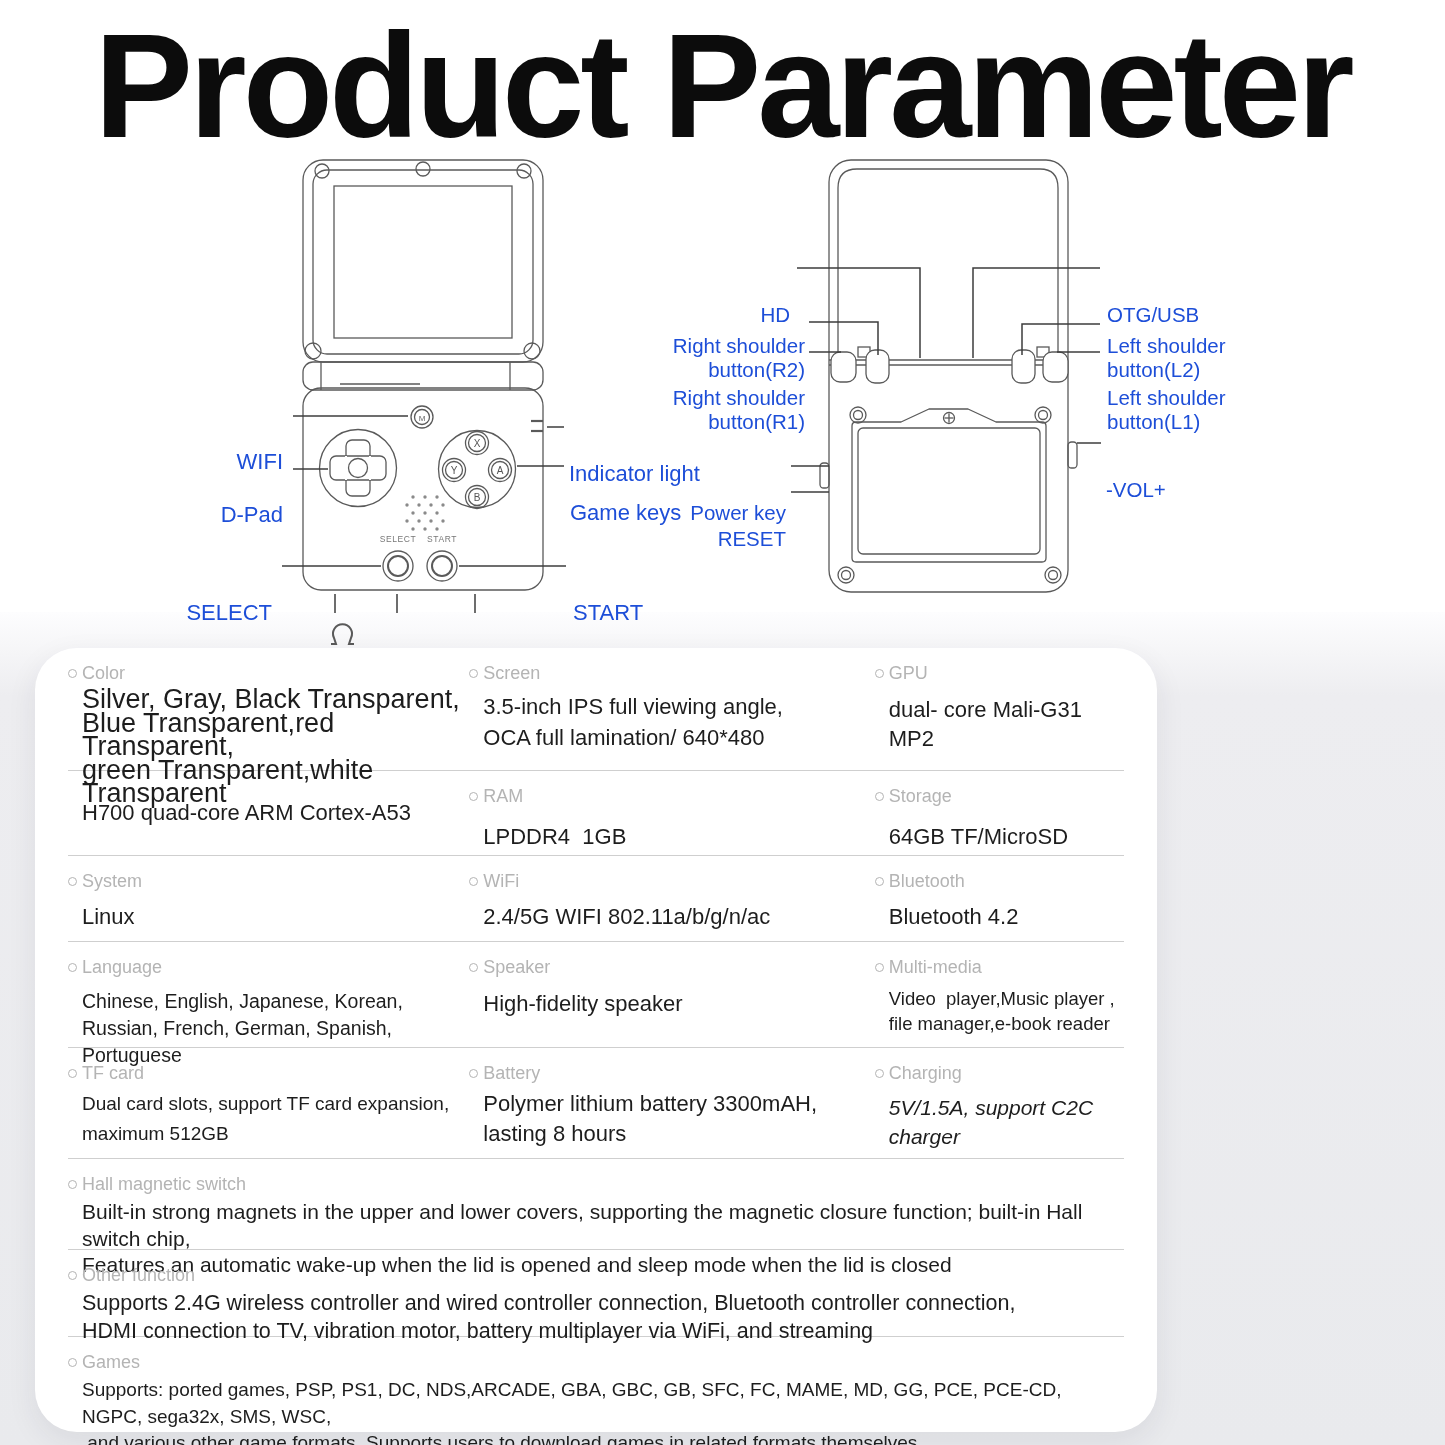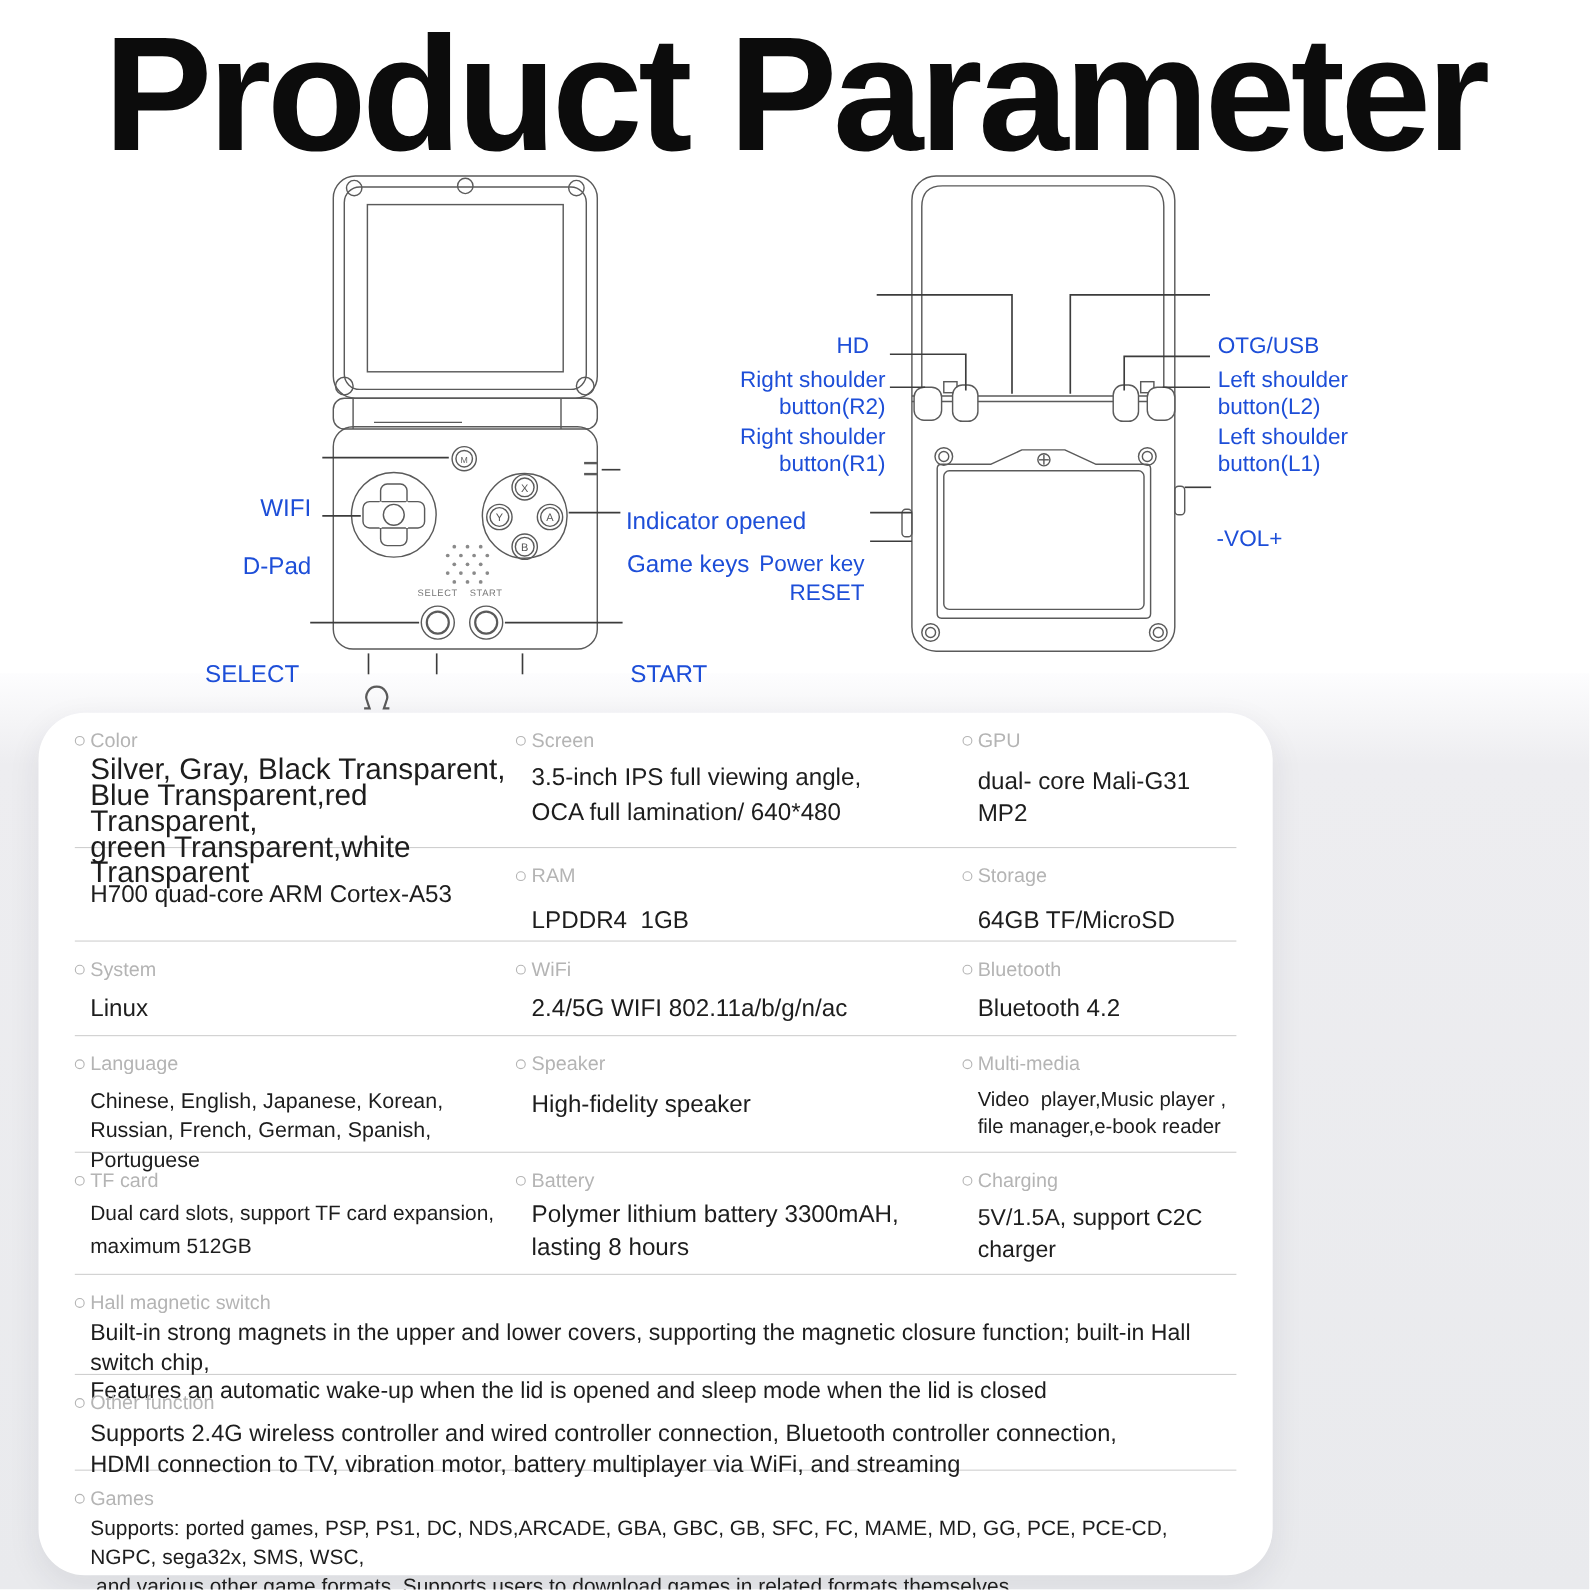--- a/index.html
+++ b/index.html
@@ -35,21 +35,21 @@
   .v-color{font-size:27px;line-height:23.5px;margin-top:3px;}
   .v-screen{line-height:31px;}
   .v-gpu{margin-top:10px;}
   .v-cpu,.v-ram,.v-storage{margin-top:14px;}
   .v-system,.v-wifi,.v-bt{margin-top:9px;}
   .v-lang{font-size:19.5px;line-height:27px;margin-top:9px;}
   .v-speaker{margin-top:10px;}
   .v-multi{font-size:18.5px;line-height:25px;margin-top:7px;}
   .v-tf{font-size:19px;line-height:30px;margin-top:4px;}
   .v-battery{line-height:30px;margin-top:4px;}
-  .v-charging{font-size:21px;margin-top:8px;}
+  .v-charging{font-size:21px;margin-top:8px;font-style:italic;}
   .v-hall{font-size:21px;line-height:26.5px;margin-top:3px;}
   .v-other{font-size:21.5px;line-height:27.5px;margin-top:3px;}
   .v-games{font-size:19px;line-height:26.5px;margin-top:3px;}
 </style>
 </head>
 <body>
 
 <div class="stage">
 
   <h1 class="page-title">Product Parameter</h1>
@@ -202,21 +202,21 @@
       <path d="M1100,352 H1057"></path>
       <line x1="791" y1="466" x2="829" y2="466"></line>
       <line x1="791" y1="492" x2="829" y2="492"></line>
       <line x1="1077" y1="443" x2="1101" y2="443"></line>
     </g>
   </svg>
 
   <div class="lbl r" style="left:160px;width:123px;top:403px;">WIFI</div>
   <div class="lbl r" style="left:160px;width:123px;top:456px;">D-Pad</div>
   <div class="lbl r" style="left:140px;width:132px;top:554px;">SELECT</div>
-  <div class="lbl" style="left:569px;top:415px;">Indicator opened</div>
+  <div class="lbl" style="left:569px;top:415px;">Indicator light</div>
   <div class="lbl" style="left:570px;top:454px;">Game keys</div>
   <div class="lbl" style="left:573px;top:554px;">START</div>
   <div class="lbl sm" style="left:360px;top:617px;">TF1/INT.</div>
   <div class="lbl sm" style="left:450px;top:617px;font-style:italic;">TF2/EXT.</div>
 
   <div class="lbl r sm" style="left:690px;width:100px;top:257px;">HD</div>
   <div class="lbl sm" style="left:1107px;top:257px;">OTG/USB</div>
   <div class="lbl r two sm" style="left:638px;width:167px;top:288px;">Right shoulder
 button(R2)</div>
   <div class="lbl two sm" style="left:1107px;top:288px;">Left shoulder

